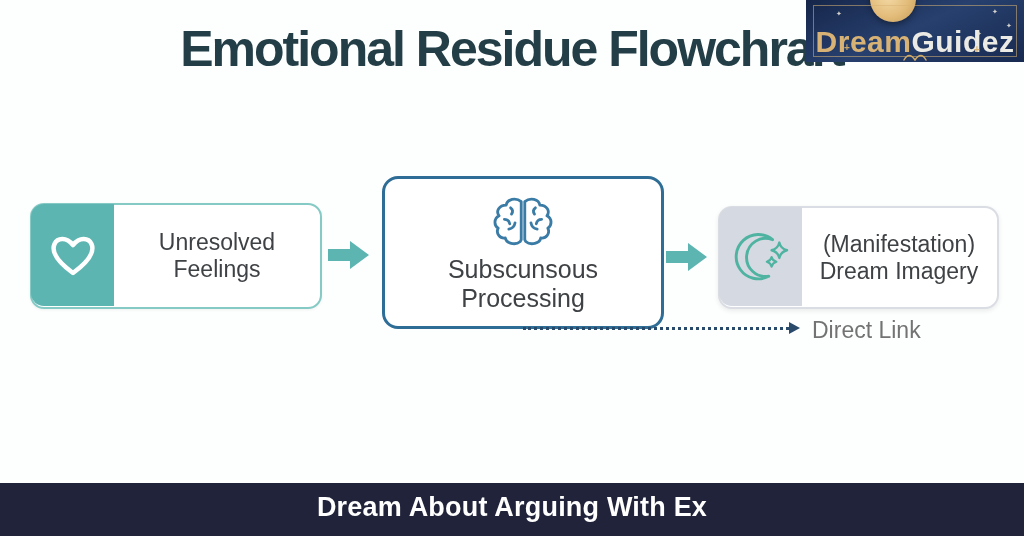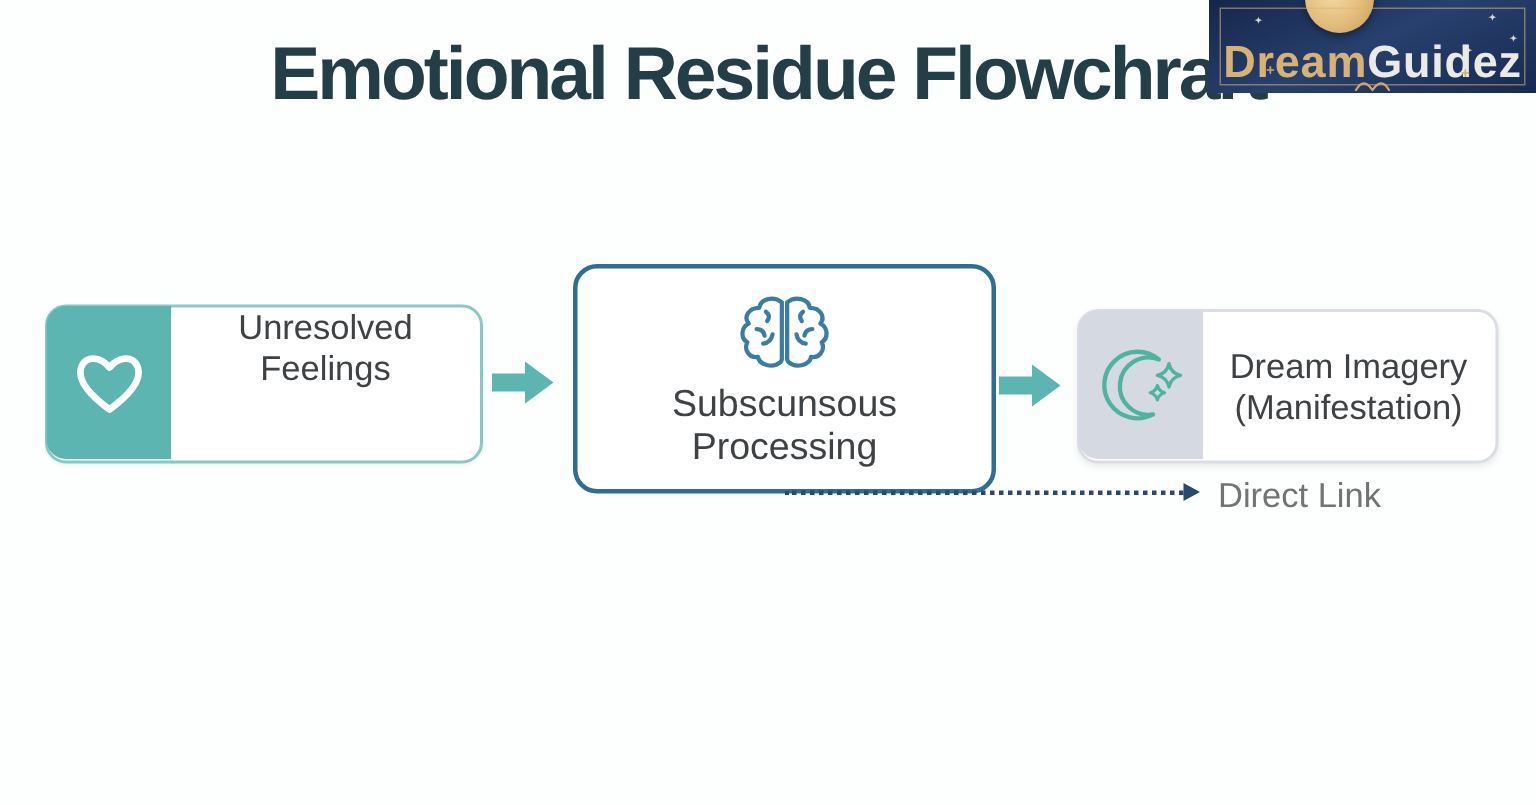--- a/index.html
+++ b/index.html
@@ -44,21 +44,21 @@
     left:30px;top:203px;width:288px;height:102px;
     border:2px solid #85cac5;box-shadow:0 1px 3px rgba(0,0,0,.06);
   }
   .node-unresolved .icon-panel{
     position:absolute;left:-1px;top:-1px;width:83px;height:102px;
     background:#5cb5b1;border-radius:13px 0 0 13px;
     display:flex;align-items:center;justify-content:center;
   }
   .node-unresolved .node-text{
     position:absolute;left:84px;top:0;width:202px;height:100%;
-    display:flex;flex-direction:column;align-items:center;justify-content:flex-start;
+    display:flex;align-items:center;justify-content:flex-end;
     font-size:23px;color:#3f4245;line-height:27px;text-align:center;
   }
   .node-processing{
     left:382px;top:176px;width:276px;height:147px;
     border:3px solid #2e6d96;border-radius:16px;
   }
   .node-processing .brain-wrap{
     position:absolute;top:16px;left:0;width:100%;display:flex;justify-content:center;
   }
   .node-processing .node-text{
@@ -164,23 +164,26 @@
     <div class="icon-panel">
       <svg width="58" height="54" viewBox="0 0 60 56">
         <g fill="none" stroke="#4fb3a1" stroke-width="3" stroke-linecap="round" stroke-linejoin="round">
           <path d="M42,10 A23,23 0 1 0 38,48 A19.8,19.8 0 1 1 42,10 Z"></path>
           <path d="M49,13 Q50.5,19.5 57,21 Q50.5,22.5 49,29 Q47.5,22.5 41,21 Q47.5,19.5 49,13 Z" stroke-width="2.4"></path>
           <path d="M41,28 Q42,32 46,33 Q42,34 41,38 Q40,34 36,33 Q40,32 41,28 Z" stroke-width="2.2"></path>
         </g>
       </svg>
     </div>
     <div class="node-text">
+      <span>(Manifestation)</span>
       <span>Dream Imagery</span>
-      <span>(Manifestation)</span>
     </div>
   </div>
 
   <div class="dotted-line"></div>
   <div class="dotted-arrowhead"></div>
   <div class="direct-link-label">Direct Link</div>
 
+  <div class="footer-banner">
+    <div class="footer-caption">Dream About Arguing With Ex</div>
+  </div>
 
 </div>
 
 </body></html>

